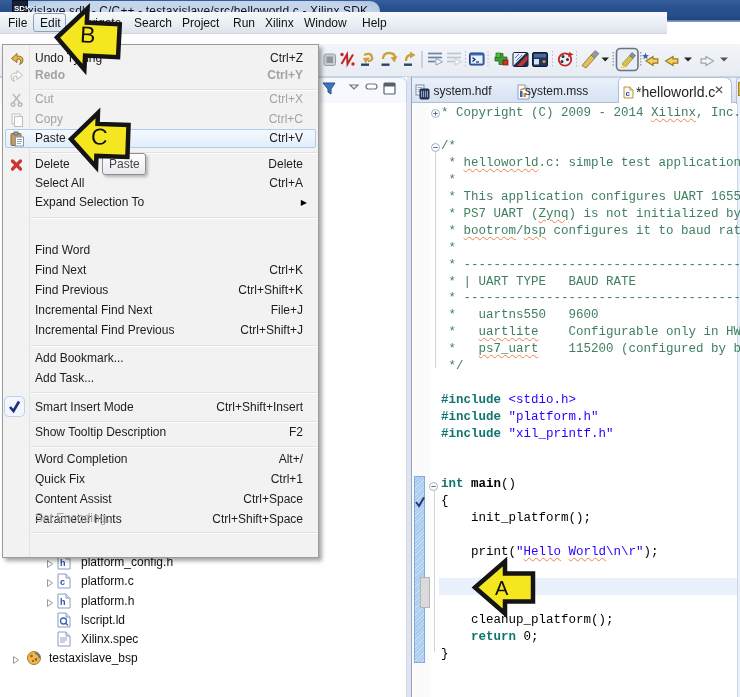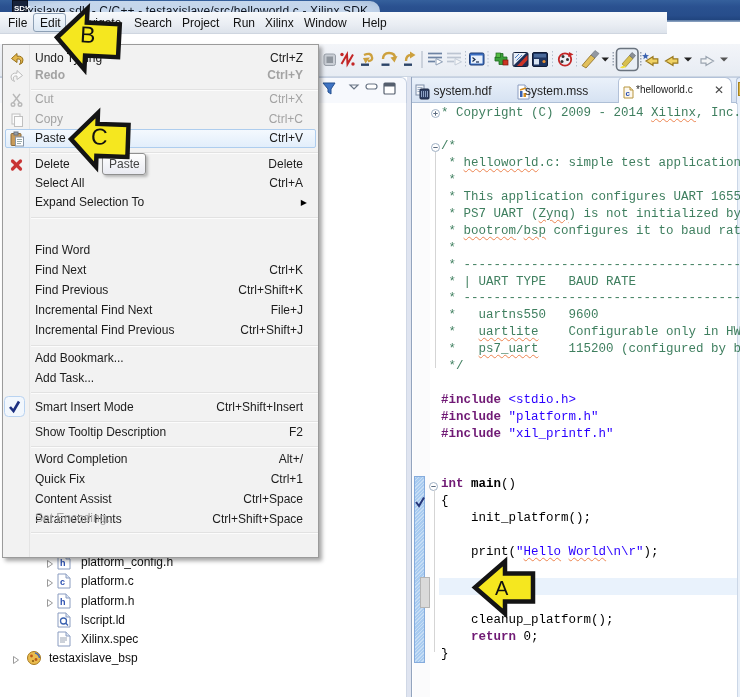--- a/index.html
+++ b/index.html
@@ -49,21 +49,21 @@
   #ann-ruler{position:absolute;left:1px;top:26.5px;width:17px;height:594px;background:#fbfbfc;}
   #bluebar{position:absolute;left:1.5px;top:399.5px;width:11px;height:187px;
      background:#a8cbf0;background-image:repeating-linear-gradient(135deg,rgba(255,255,255,0.35) 0 1px,rgba(255,255,255,0) 1px 2.5px);
      border:1px solid #85abdc;box-sizing:border-box;}
   #graybox{position:absolute;left:8px;top:500.5px;width:10px;height:31px;background:#dadada;border:1px solid #b4b4b4;box-sizing:border-box;}
   #curline{position:absolute;left:27px;top:501.2px;width:297.5px;height:16.9px;background:#e9f2fc;}
   
   #code{position:absolute;left:29px;top:28px;width:296px;font-family:"Liberation Mono",monospace;
      font-size:12.5px;line-height:16.9px;white-space:pre;color:#000;}
   .cm{color:#3f7f5f;}
-  .kw{color:#701a75;font-weight:bold;font-family:Liberation Mono, monospace;}
+  .kw{color:#0f766e;font-weight:bold;font-family:Liberation Mono, monospace;}
   .str{color:#2a00ff;}
   .fnb{font-weight:bold;margin-top:9px;}
   u.sp{text-decoration:underline wavy #ec8450 1px;text-underline-offset:2px;}
   .foldline{position:absolute;width:1px;background:#d5d5d5;}
   
   #menu{left:2px;top:44px;width:317px;height:514px;background:#f2f2f2;
      border:1px solid #9b9b9b;box-sizing:border-box;
      box-shadow:3px 3px 4px rgba(0,0,0,0.35);}
   #menu .gutterline{position:absolute;left:26px;top:0;width:1px;height:100%;background:#e4e4e4;}
   .mrow{position:absolute;left:1px;width:313px;height:19px;}
@@ -326,21 +326,21 @@
     <rect x="7.5" y="9" width="2.5" height="4" fill="#d89020"></rect>
     <path d="M4 6 L10 4" stroke="#d89020" stroke-width="1.5"></path>
   </svg>
   <span class="tab" style="left:113px;top:7px;">system.mss</span>
   <div id="tab-active"></div>
   <svg style="position:absolute;left:211px;top:9px;" width="11" height="13" viewBox="0 0 11 13">
     <path d="M1 1 L7 1 L10 4 L10 12 L1 12 Z" fill="#fdf8ee" stroke="#b8963e"></path>
     <path d="M7 1 L7 4 L10 4" fill="#efe2c2" stroke="#b8963e"></path>
     <text x="2.5" y="10" font-size="8" font-weight="bold" fill="#2a4fb0" font-family="Liberation Sans">c</text>
   </svg>
-  <span class="tab" style="left:224px;top:7px;font-size:10px;">*helloworld.c</span>
+  <span class="tab" style="left:224px;top:7px;font-size:14px;">*helloworld.c</span>
   <span class="tab" style="left:302px;top:6.5px;color:#4a4a4a;font-size:12px;">✕</span>
 
   <div style="position:absolute;left:324px;top:0.5px;width:5px;height:26px;background:#e6eefa;border:1px solid #b2c1d8;border-right:none;border-bottom:none;border-top-left-radius:4px;"></div>
   <div style="position:absolute;left:325.8px;top:5px;width:3.5px;height:14px;background:#d9b44a;border:1px solid #a8841f;border-right:none;box-sizing:border-box;"></div>
 
   <div style="position:absolute;left:324.5px;top:26.5px;width:4.5px;height:594px;background:#e9f0f9;border-left:1px solid #cbd7e7;box-sizing:border-box;"></div>
 
   <div id="ann-ruler"></div>
   <div id="bluebar"></div>
   <div id="graybox"></div>

